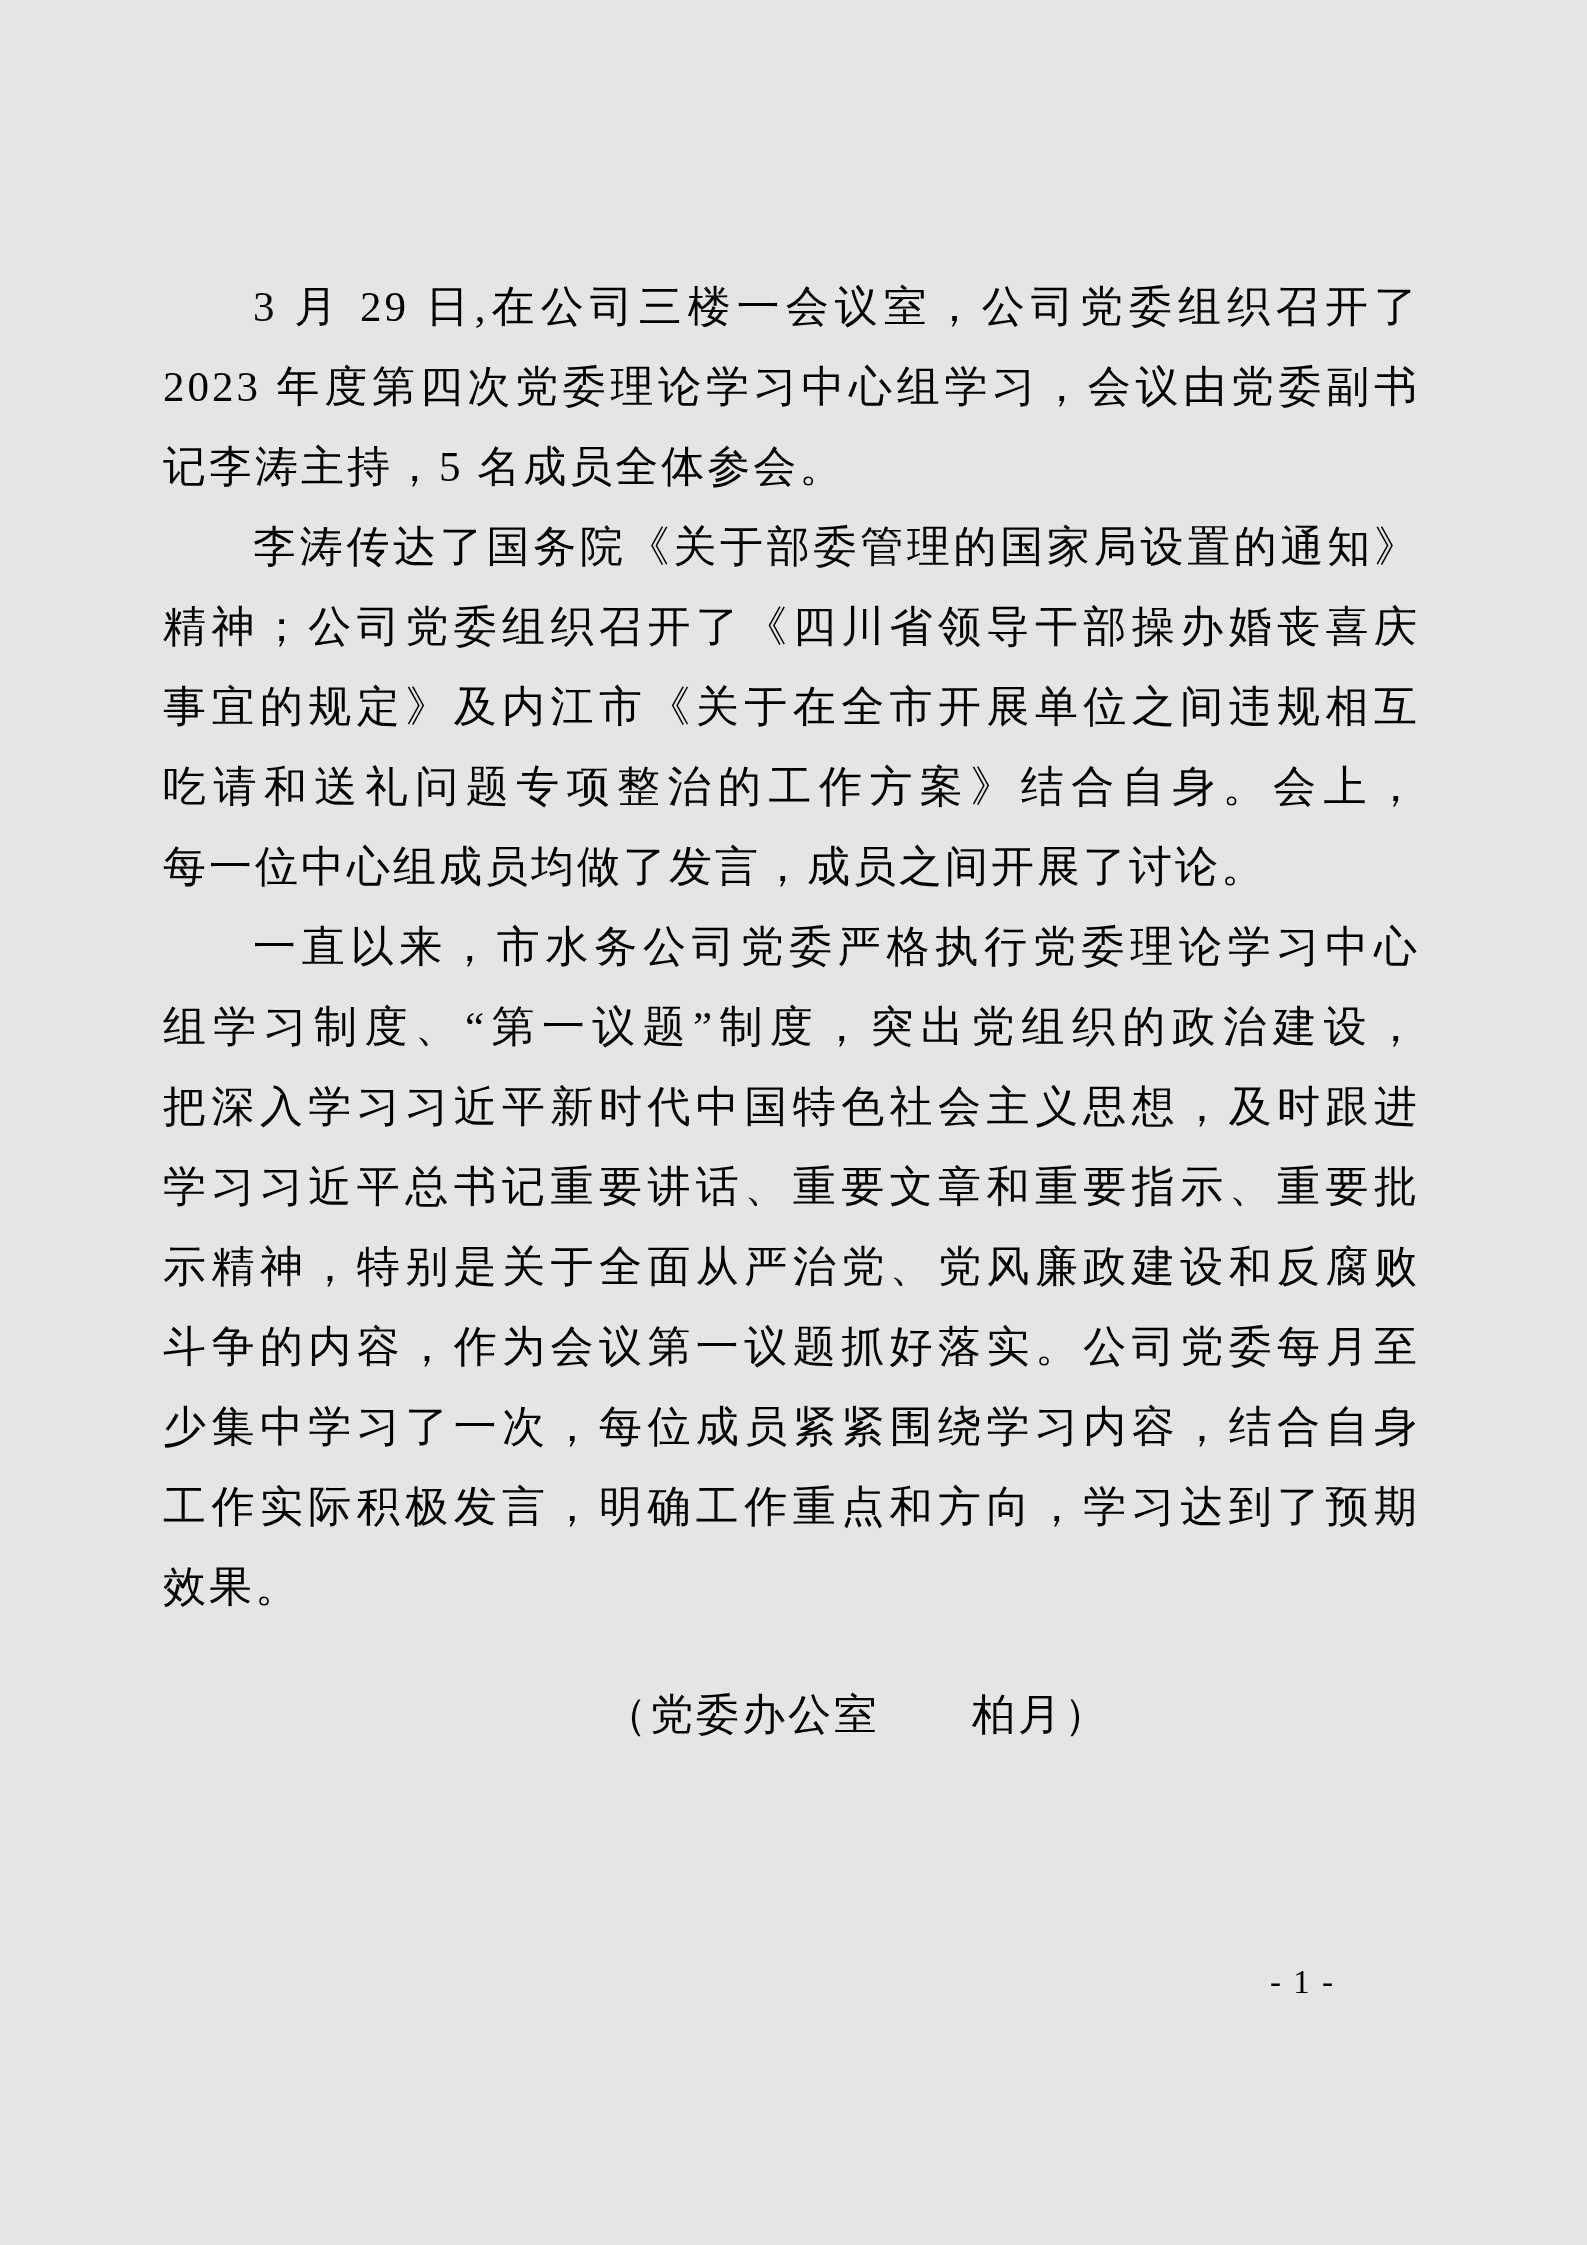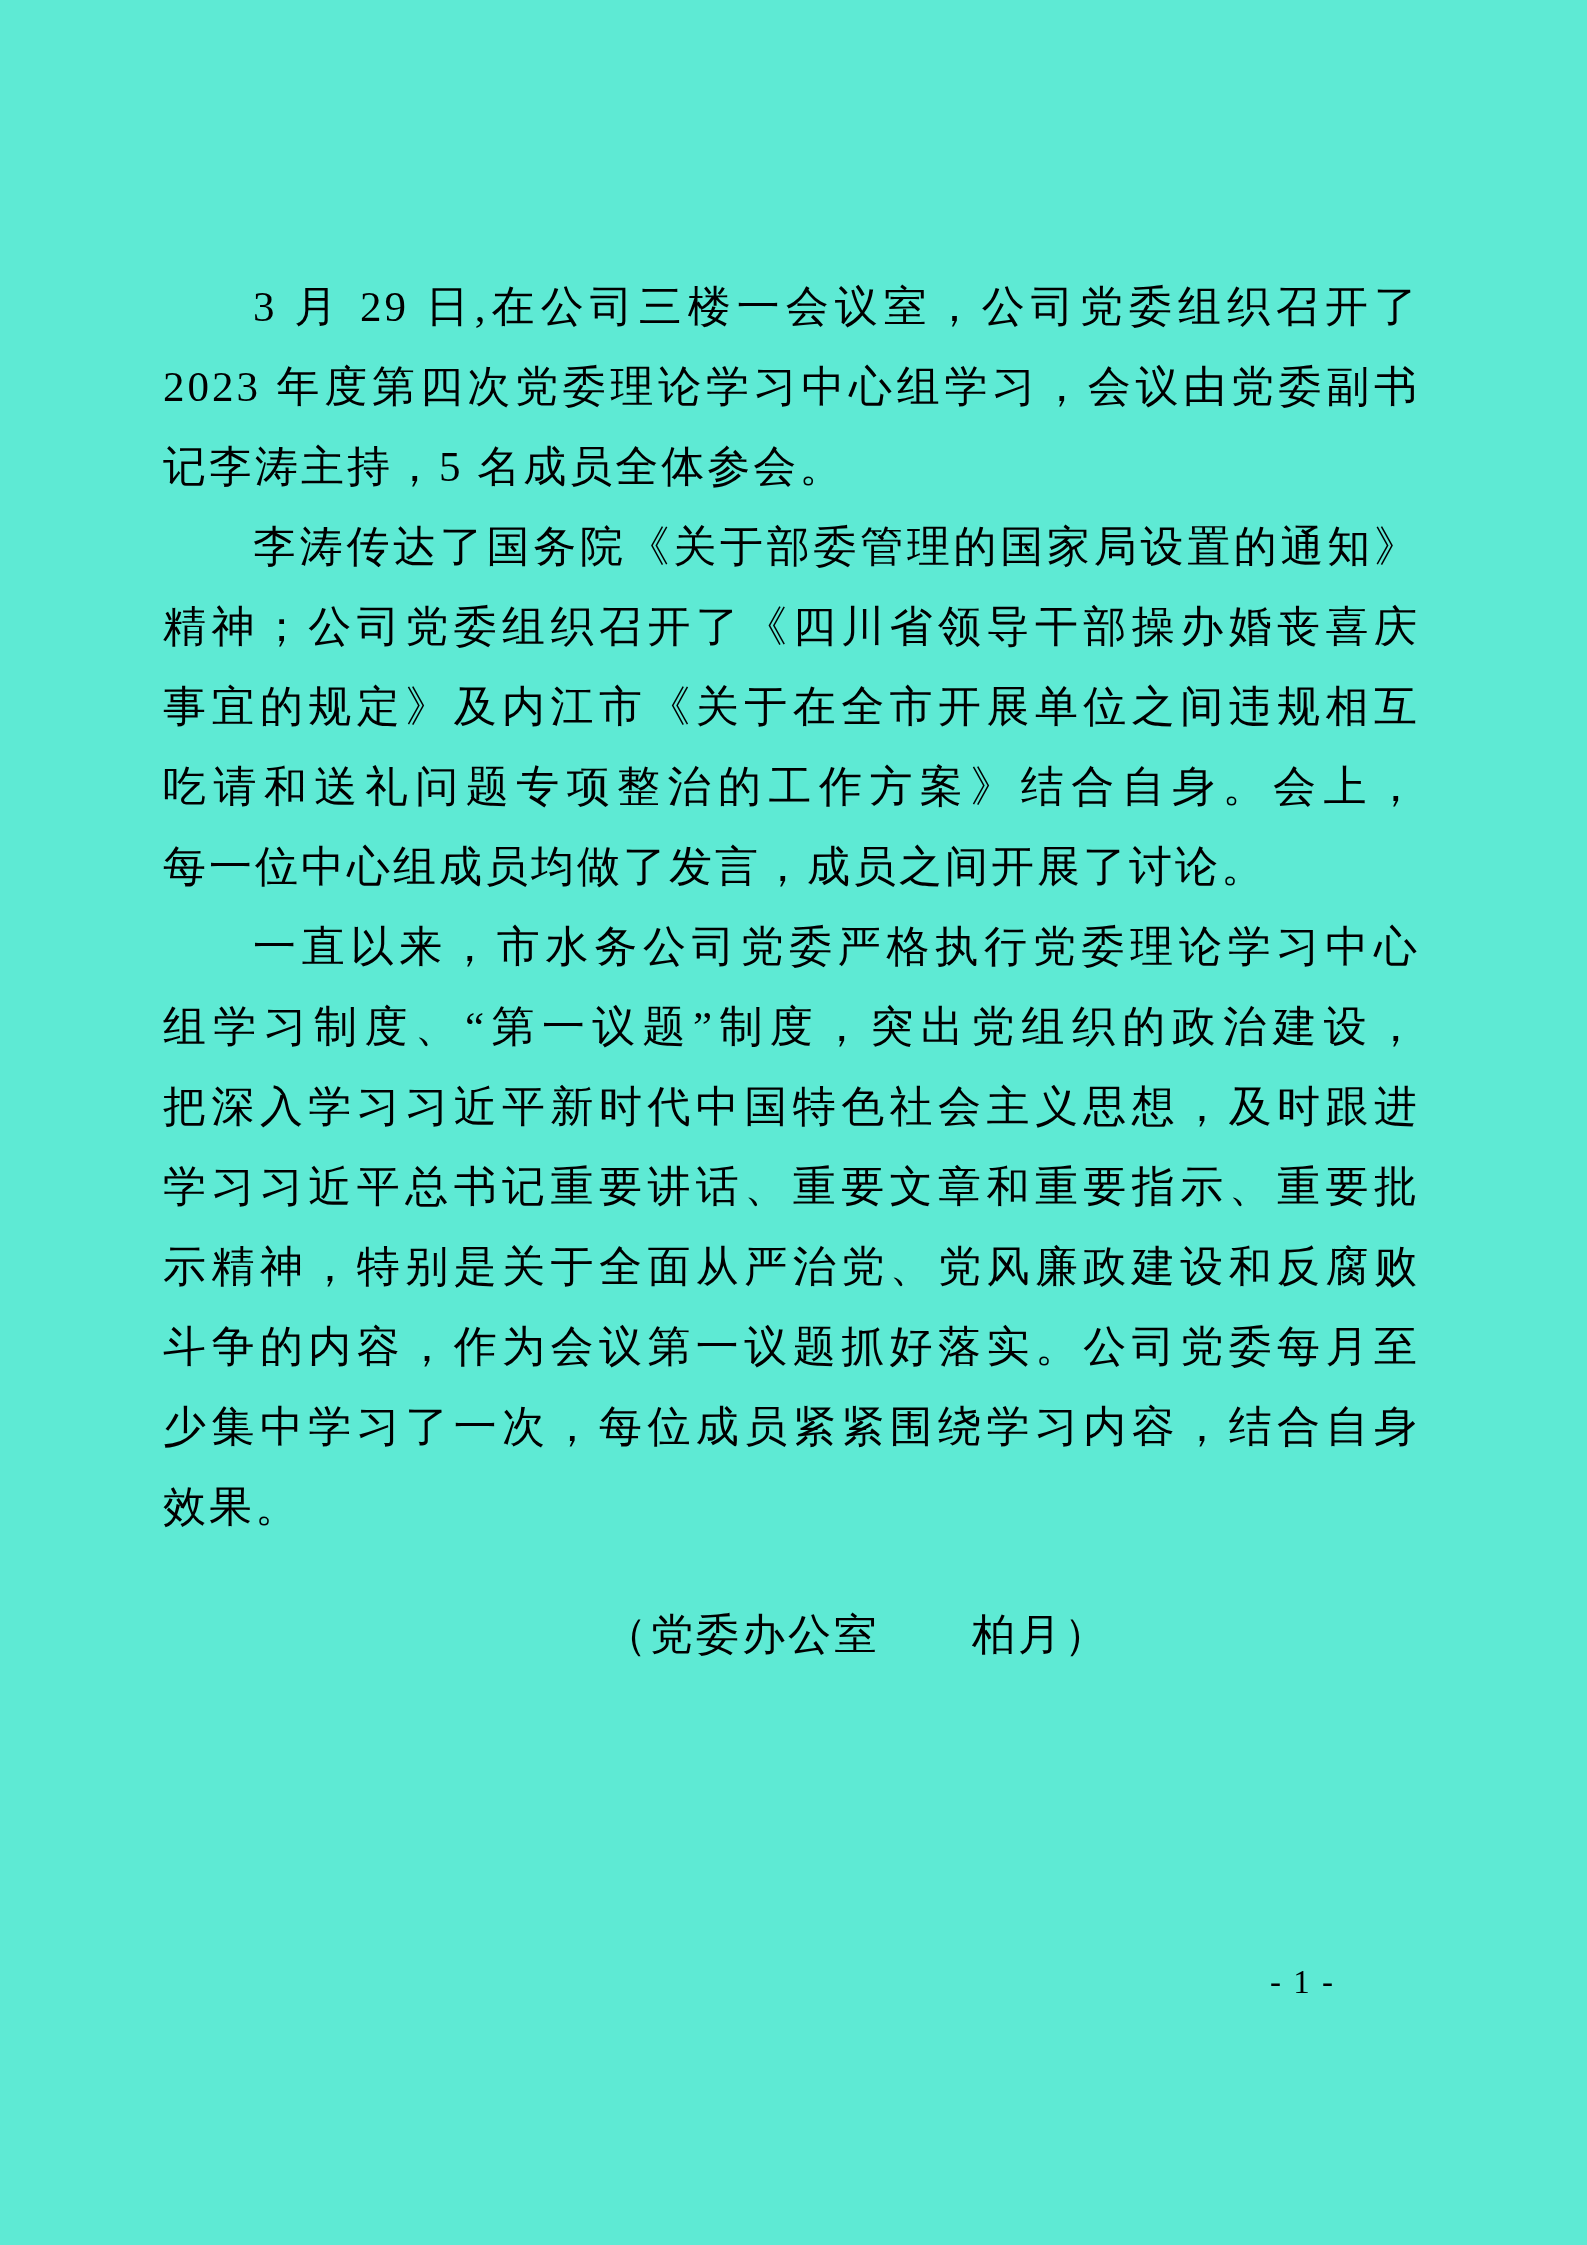--- a/index.html
+++ b/index.html
@@ -11,21 +11,21 @@
     height: 2245px;
     background: #ffffff;
     position: relative;
     overflow: hidden;
     font-family: "Liberation Serif", "DejaVu Serif", serif;
     color: #000000;
   }
   .page {
     position: absolute;
     inset: 0;
-    background: #5eead4;
+    background: #e5e5e5;
   }
   .text-block {
     position: absolute;
     left: 163px;
     top: 267px;
     width: 1257px;
   }
   .line {
     font-size: 43px;
     height: 80px;
@@ -74,20 +74,21 @@
     <div class="line">事宜的规定》及内江市《关于在全市开展单位之间违规相互</div>
     <div class="line">吃请和送礼问题专项整治的工作方案》结合自身。会上，</div>
     <div class="line pend">每一位中心组成员均做了发言，成员之间开展了讨论。</div>
     <div class="line indent">一直以来，市水务公司党委严格执行党委理论学习中心</div>
     <div class="line">组学习制度、“第一议题”制度，突出党组织的政治建设，</div>
     <div class="line">把深入学习习近平新时代中国特色社会主义思想，及时跟进</div>
     <div class="line">学习习近平总书记重要讲话、重要文章和重要指示、重要批</div>
     <div class="line">示精神，特别是关于全面从严治党、党风廉政建设和反腐败</div>
     <div class="line">斗争的内容，作为会议第一议题抓好落实。公司党委每月至</div>
     <div class="line">少集中学习了一次，每位成员紧紧围绕学习内容，结合自身</div>
+    <div class="line">工作实际积极发言，明确工作重点和方向，学习达到了预期</div>
     <div class="line pend">效果。</div>
 
     <div class="signature-line">（党委办公室　　柏月）</div>
   </div>
 
   <div class="page-number">- 1 -</div>
 
 </div>
 
 </body></html>

